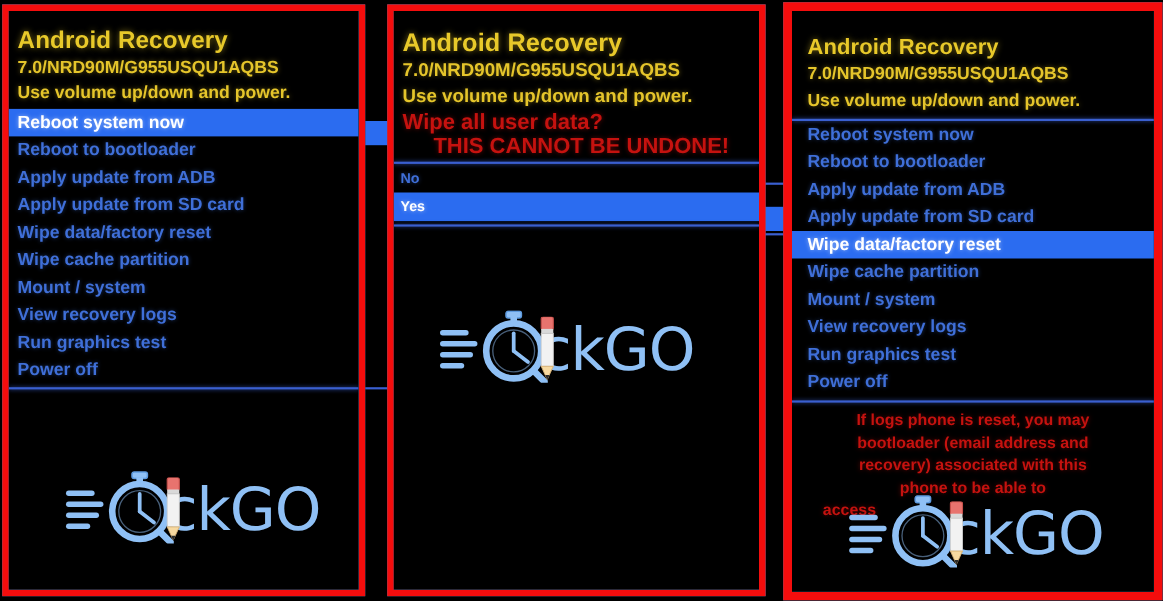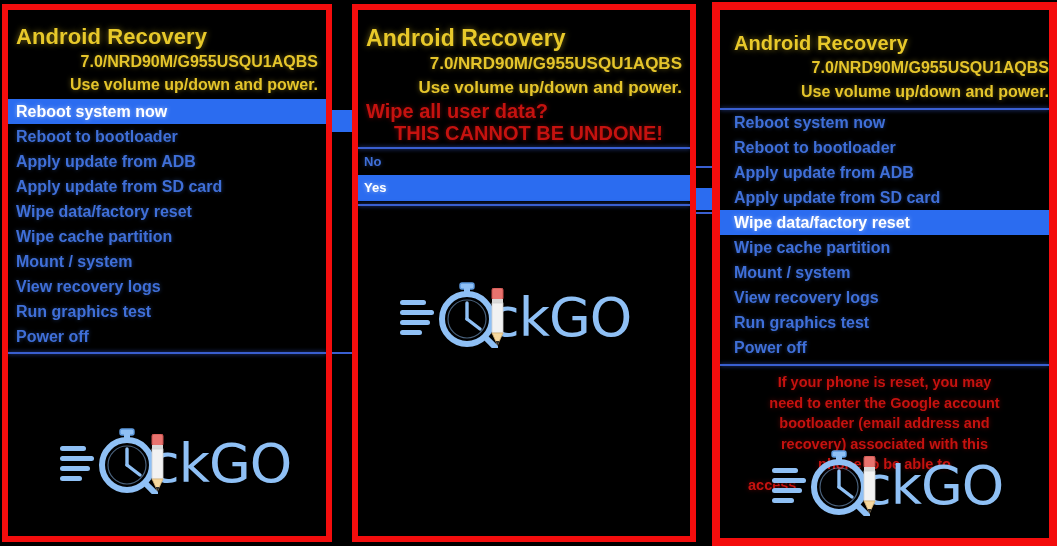--- a/index.html
+++ b/index.html
@@ -48,21 +48,20 @@
     font-weight:bold;
     letter-spacing:0.1px;
     text-shadow:0 0 6px rgba(232,201,42,.55);
     white-space:nowrap;
   }
   .sub {
     color:#e5c52b;
     font-weight:bold;
     text-shadow:0 0 5px rgba(229,197,43,.45);
     white-space:nowrap;
-    text-align:right;
   }
   .menu-item {
     color:#3f6fd8;
     font-weight:bold;
     white-space:nowrap;
     text-shadow:0 0 4px rgba(63,111,216,.45);
   }
   .menu-item.sel {
     color:#ffffff;
     background:#2b6cf0;
@@ -287,22 +286,21 @@
         <div class="menu-item">Wipe cache partition</div>
         <div class="menu-item">Mount / system</div>
         <div class="menu-item">View recovery logs</div>
         <div class="menu-item">Run graphics test</div>
         <div class="menu-item">Power off</div>
       </div>
 
       <div class="rule" style="margin-top:4px;"></div>
 
       <div class="warnblock">
-        <div>If your phone is reset, you may</div>
-        <div>need to enter the Google account</div>
+        <div>If logs phone is reset, you may</div>
         <div>bootloader (email address and</div>
         <div>recovery) associated with this</div>
         <div>phone to be able to</div>
         <div style="text-align:left; padding-left:12px;">access</div>
       </div>
 
       <div class="logo l3" style="left:52px; top:440px;">
         <span class="speed">
           <i style="width:26px"></i>
             <i style="width:34px"></i>

